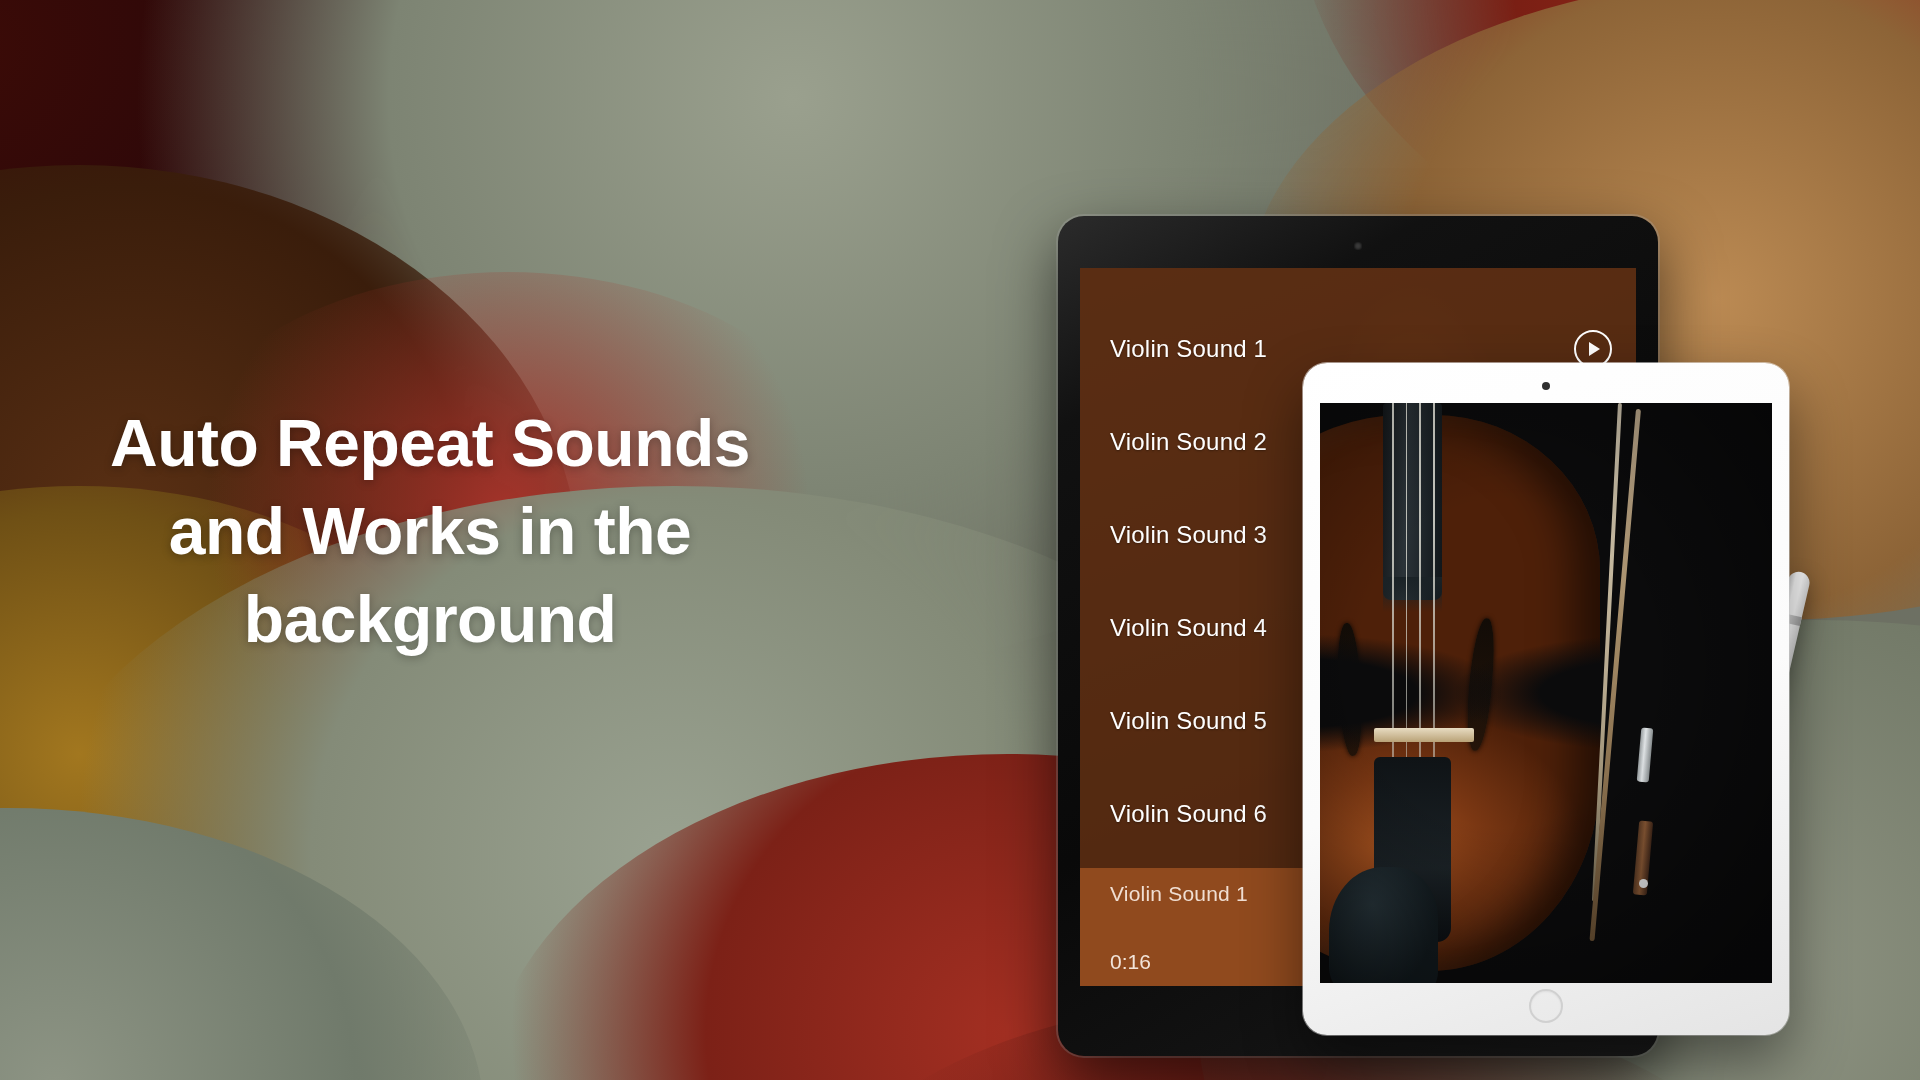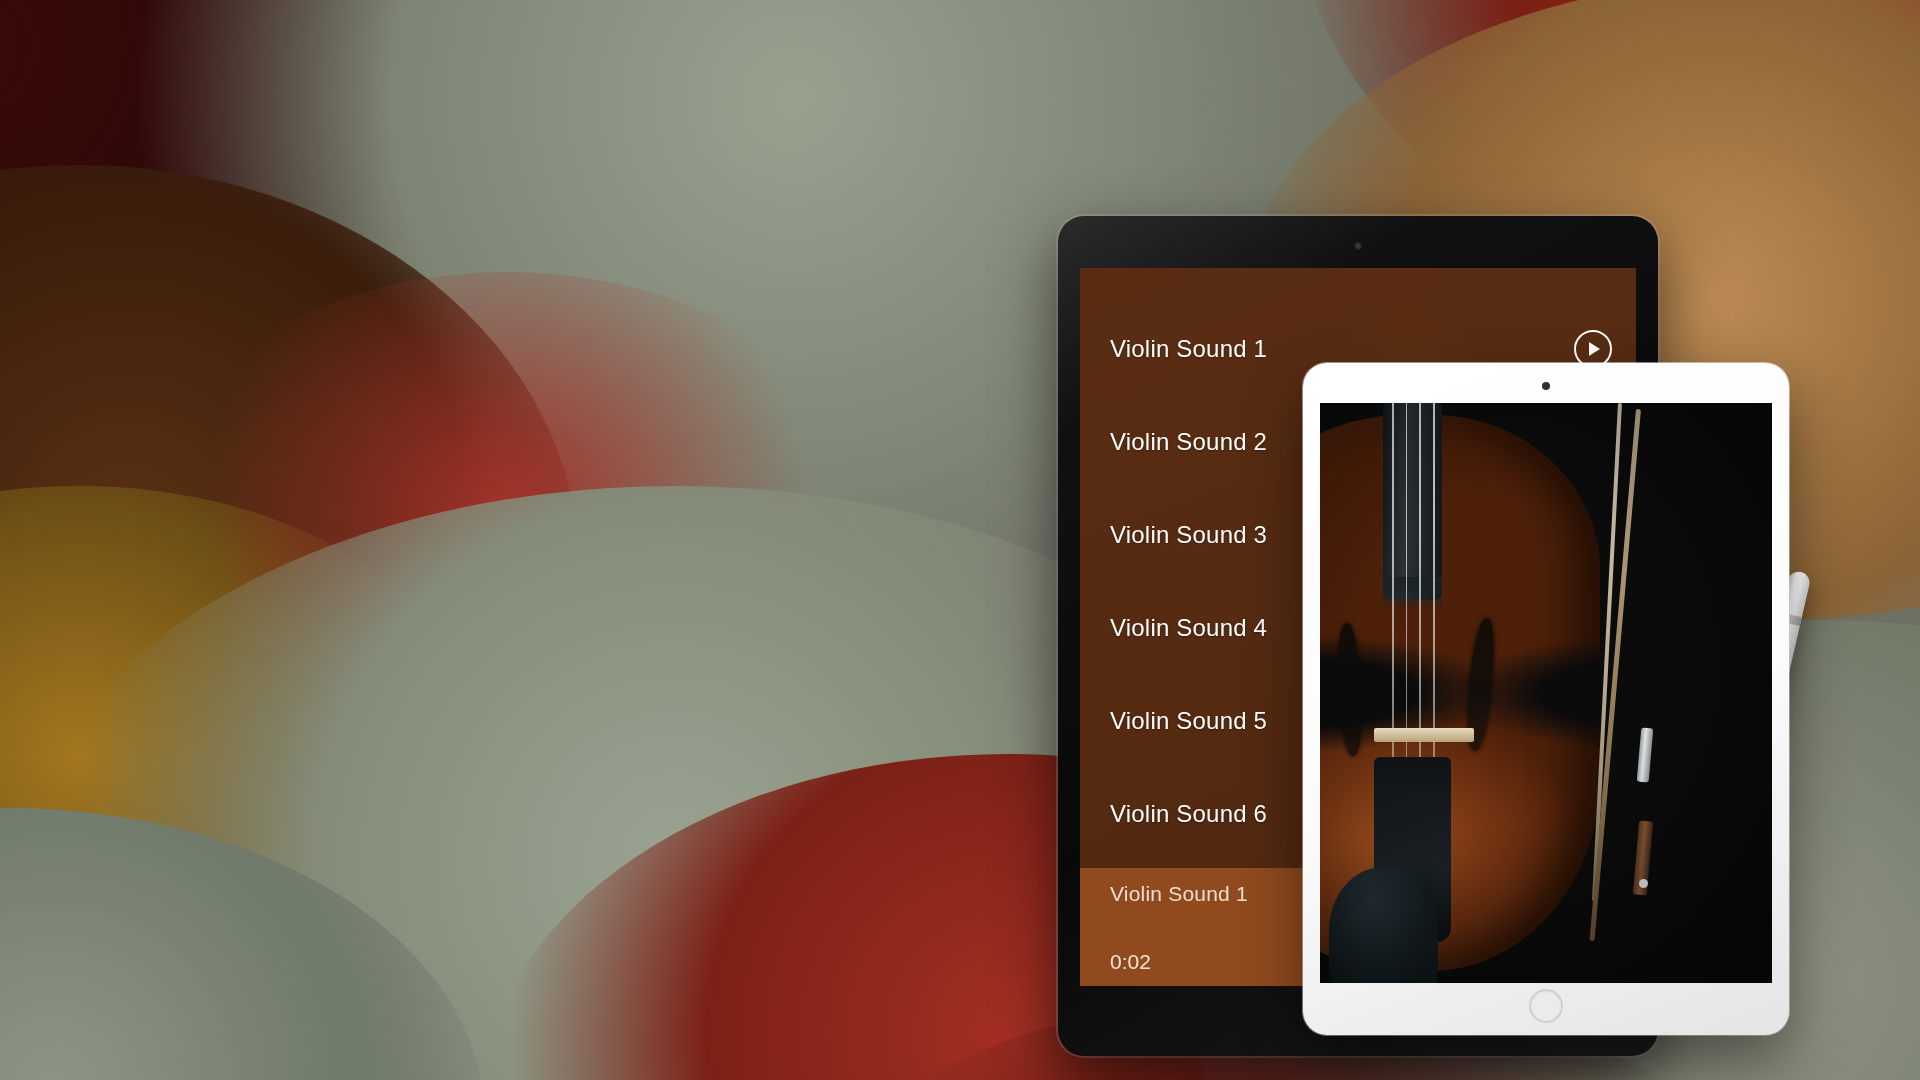--- a/index.html
+++ b/index.html
@@ -456,20 +456,23 @@
       <div class="blob" style="left:-4%;top:46%;width:34%;height:40%;background:radial-gradient(circle at 50% 50%,#a2771f 0%,#6f5015 50%,rgba(111,80,21,0) 78%);"></div>
       <div class="blob" style="left:16%;top:30%;width:30%;height:36%;background:radial-gradient(circle at 50% 50%,#a5332a 0%,rgba(165,51,42,0) 70%);"></div>
       <div class="blob" style="left:10%;top:46%;width:56%;height:62%;background:radial-gradient(circle at 50% 45%,#9aa291 0%,#848b78 45%,rgba(132,139,120,0) 74%);"></div>
       <div class="blob" style="left:30%;top:66%;width:44%;height:52%;background:radial-gradient(circle at 50% 40%,#a32f22 0%,#7c2117 45%,rgba(124,33,23,0) 74%);"></div>
       <div class="blob" style="left:-10%;top:70%;width:40%;height:46%;background:radial-gradient(circle at 55% 45%,#8d9484 0%,#707a6b 48%,rgba(112,122,107,0) 76%);"></div>
       <div class="blob" style="left:60%;top:56%;width:52%;height:60%;background:radial-gradient(circle at 45% 45%,#8e9382 0%,#737a68 48%,rgba(115,122,104,0) 76%);"></div>
       <div class="blob" style="left:44%;top:84%;width:40%;height:34%;background:radial-gradient(circle at 50% 40%,#5d1a13 0%,rgba(93,26,19,0) 72%);"></div>
     </div>
   </div>
 
+  <div class="headline">Auto Repeat Sounds
+and Works in the
+background</div>
 
   <div id="stylus">
     <div class="body"></div>
     <div class="band"></div>
   </div>
 
   <div id="black-tablet">
     <div class="camera"></div>
     <div id="black-screen">
       <div class="art"></div>
@@ -508,21 +511,21 @@
               <i class="h1"></i>
               <i class="h2"></i>
               <i class="h3"></i>
               <i class="h4"></i>
           </span>
           <span class="ctl prev-ic">
             <span class="bar"></span>
               <span class="tri"></span>
           </span>
         </div>
-        <div class="elapsed">0:02</div>
+        <div class="elapsed">0:16</div>
       </div>
     </div>
   </div>
 
   <div id="white-tablet">
     <div class="camera"></div>
     <div id="white-screen">
       <div class="photo">
         <div class="v-body"></div>
         <div class="f-hole left"></div>

